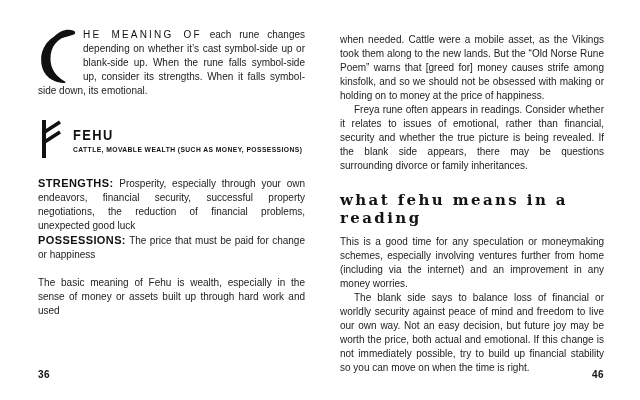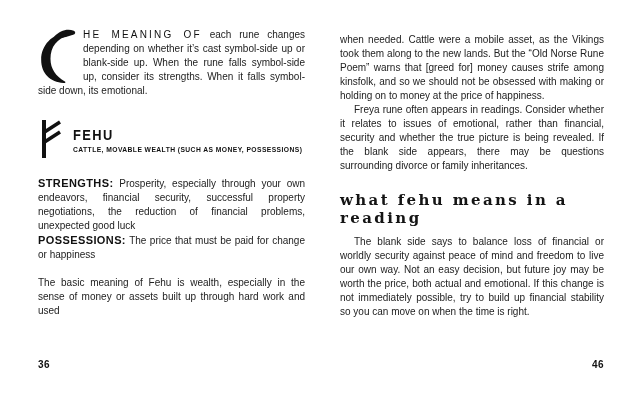--- a/index.html
+++ b/index.html
@@ -53,21 +53,21 @@
 
   
   .reading-heading{
     font-family:"DejaVu Serif",serif;
     font-size:15px;font-weight:bold;letter-spacing:2.4px;
     color:#141414;margin:18px 0 8px 0;
   }
   .para-block{margin:0;}
 
   .page-number{
-    position:absolute;bottom:30px;
+    position:absolute;bottom:20px;
     font-size:10px;font-weight:bold;color:#111;letter-spacing:.5px;margin-top:8px;
   }
   .page-number.left{left:38px;}
   .page-number.right{right:36px;}
 </style>
 </head>
 <body>
 
 <div class="spread">
 
@@ -107,18 +107,19 @@
     <div class="page-number left">36</div>
   </div>
 
   <div class="page page-right">
 
     <p class="para-block">when needed. Cattle were a mobile asset, as the Vikings took them along to the new lands. But the “Old Norse Rune Poem” warns that [greed for] money causes strife among kinsfolk, and so we should not be obsessed with making or holding on to money at the price of happiness.</p>
     <p class="para-block indent">Freya rune often appears in readings. Consider whether it relates to issues of emotional, rather than financial, security and whether the true picture is being revealed. If the blank side appears, there may be questions surrounding divorce or family inheritances.</p>
 
     <h2 class="reading-heading">what fehu means in a reading</h2>
 
+    <p class="para-block">This is a good time for any speculation or moneymaking schemes, especially involving ventures further from home (including via the internet) and an improvement in any money worries.</p>
     <p class="para-block indent">The blank side says to balance loss of financial or worldly security against peace of mind and freedom to live our own way. Not an easy decision, but future joy may be worth the price, both actual and emotional. If this change is not immediately possible, try to build up financial stability so you can move on when the time is right.</p>
 
     <div class="page-number right">46</div>
   </div>
 
 </div>
 
 </body></html>

